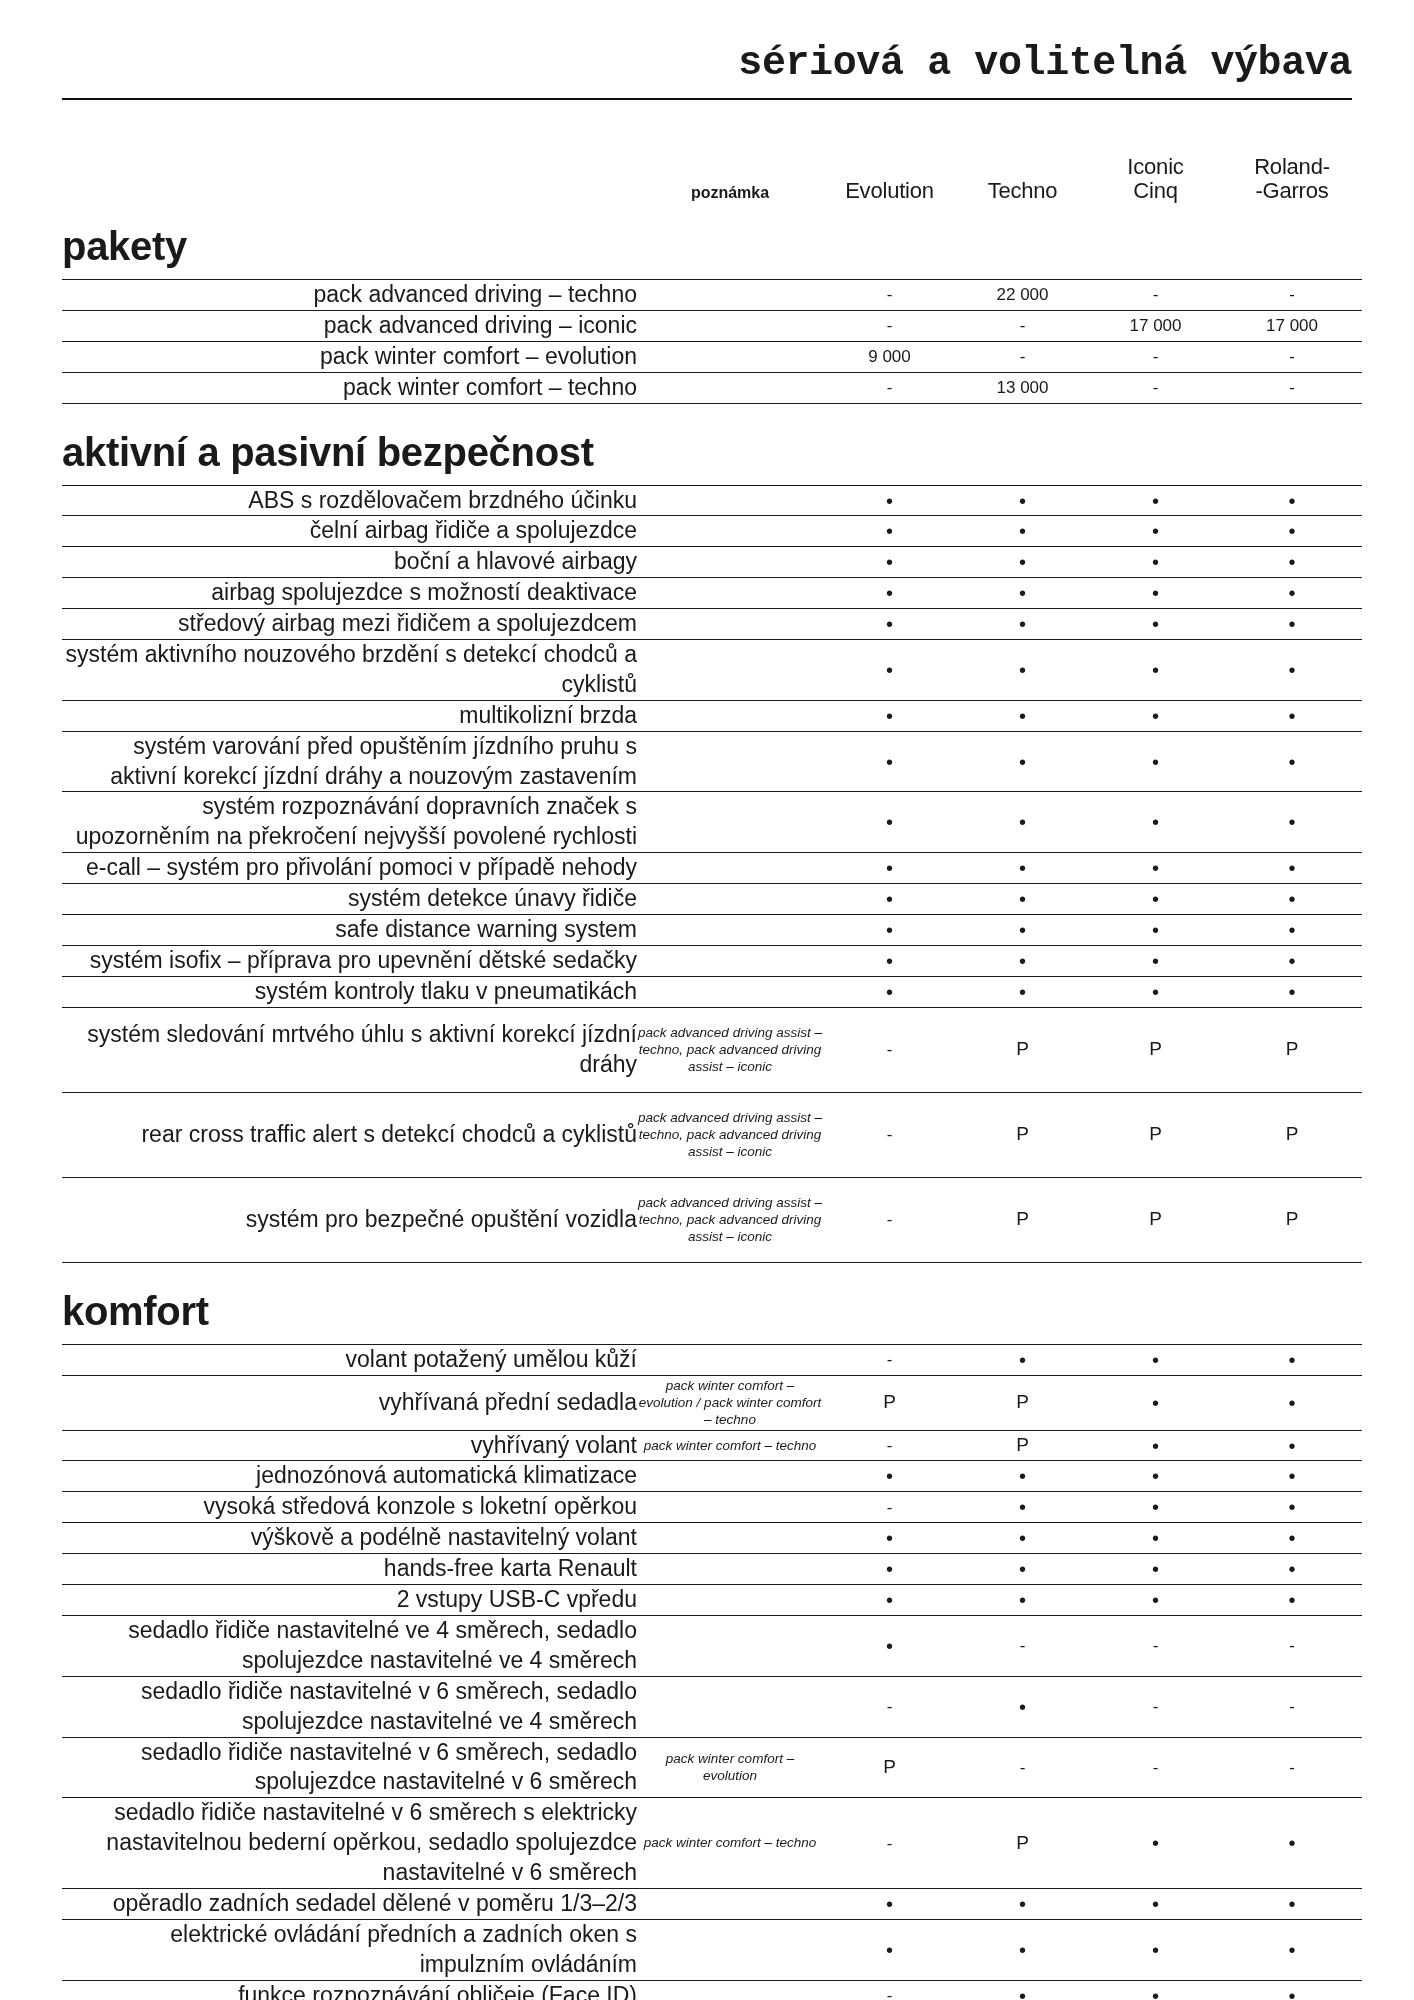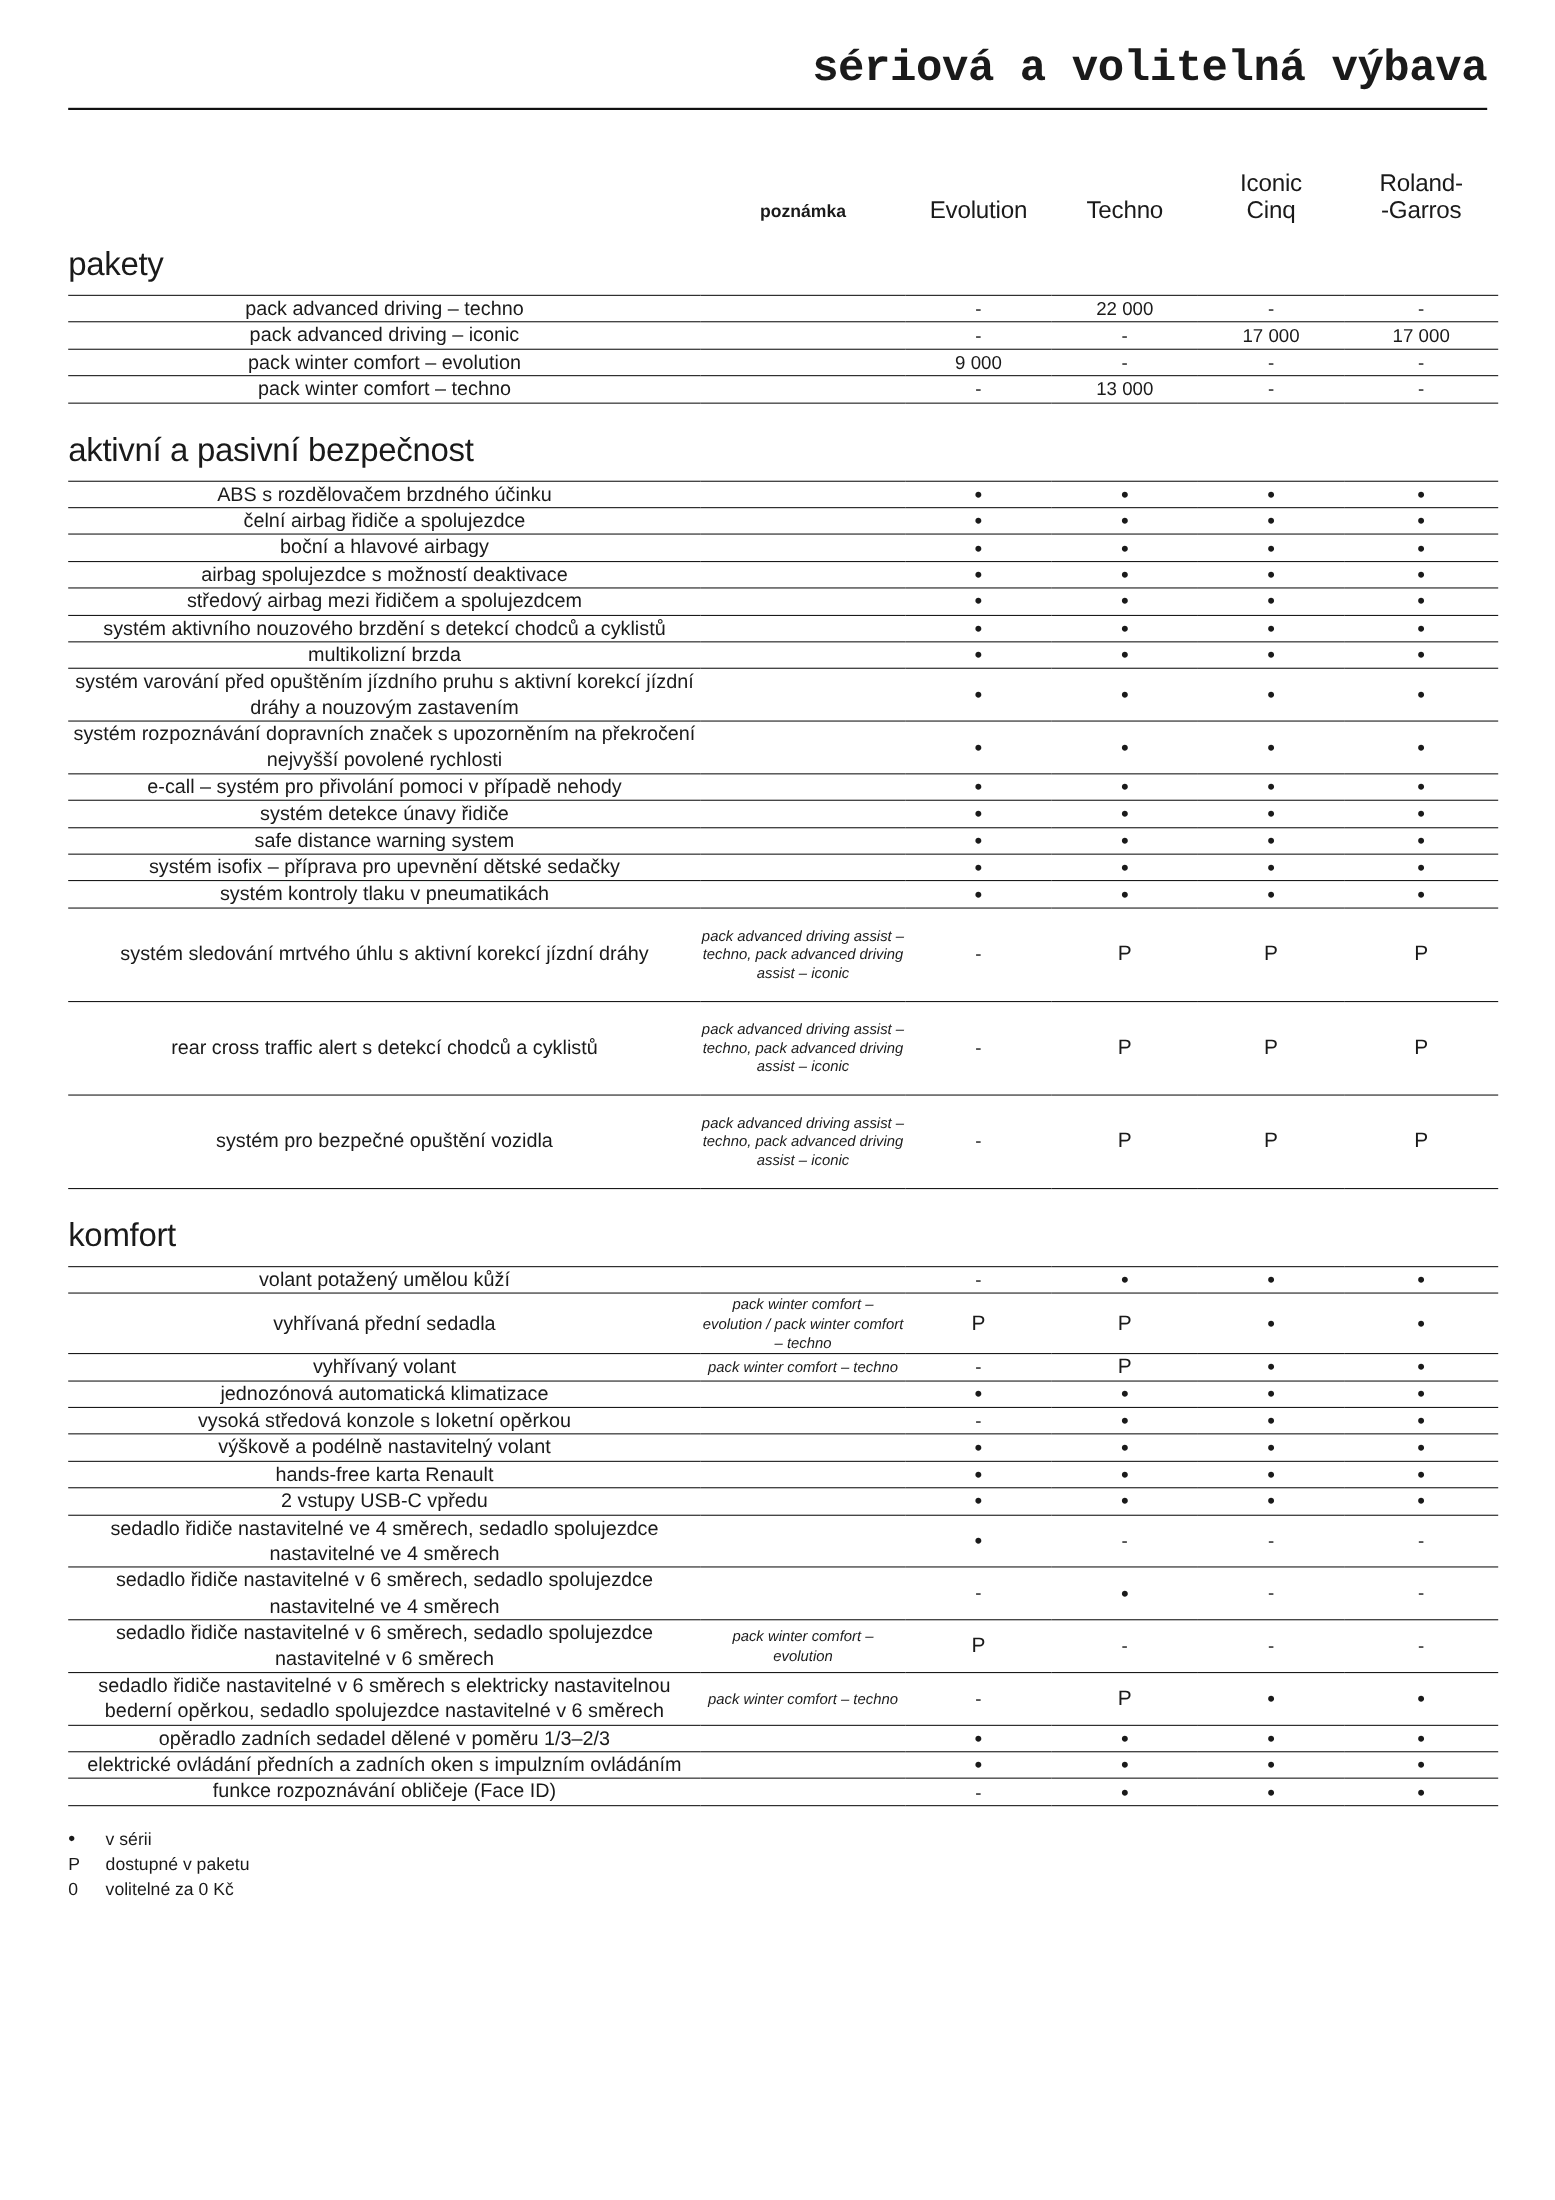--- a/index.html
+++ b/index.html
@@ -63,22 +63,22 @@
     font-size: 22px;
     font-weight: 400;
     line-height: 1.12;
     letter-spacing: -0.2px;
     padding-bottom: 2px;
   }
   .ch-col.wide { flex: 0 0 140px; text-align: center; }
 
   
   .section-title {
-    font-size: 30px;
-    font-weight: 400;
+    font-size: 40px;
+    font-weight: 700;
     letter-spacing: -0.3px;
     margin: 0;
     padding: 26px 0 10px 0;
   }
   .section-title.tight { padding-top: 18px; }
 
   table.spec {
     width: 100%;
     border-collapse: collapse;
     table-layout: fixed;
@@ -86,24 +86,24 @@
   table.spec td {
     border-top: 1.6px solid #1a1a1a;
     padding: 0;
     vertical-align: middle;
   }
   table.spec tr:last-child td {
     border-bottom: 1.6px solid #1a1a1a;
   }
   td.c-label {
     width: 575px;
-    font-size: 18px;
+    font-size: 23px;
     line-height: 1.3;
     padding: 4px 8px 5px 2px;
-    text-align: center;
+    text-align: right;
   }
   td.c-note {
     width: 186px;
     font-size: 13.5px;
     font-style: italic;
     line-height: 1.28;
     text-align: center;
     padding: 5px 4px 6px 4px;
     margin-top: 26px;
   }

